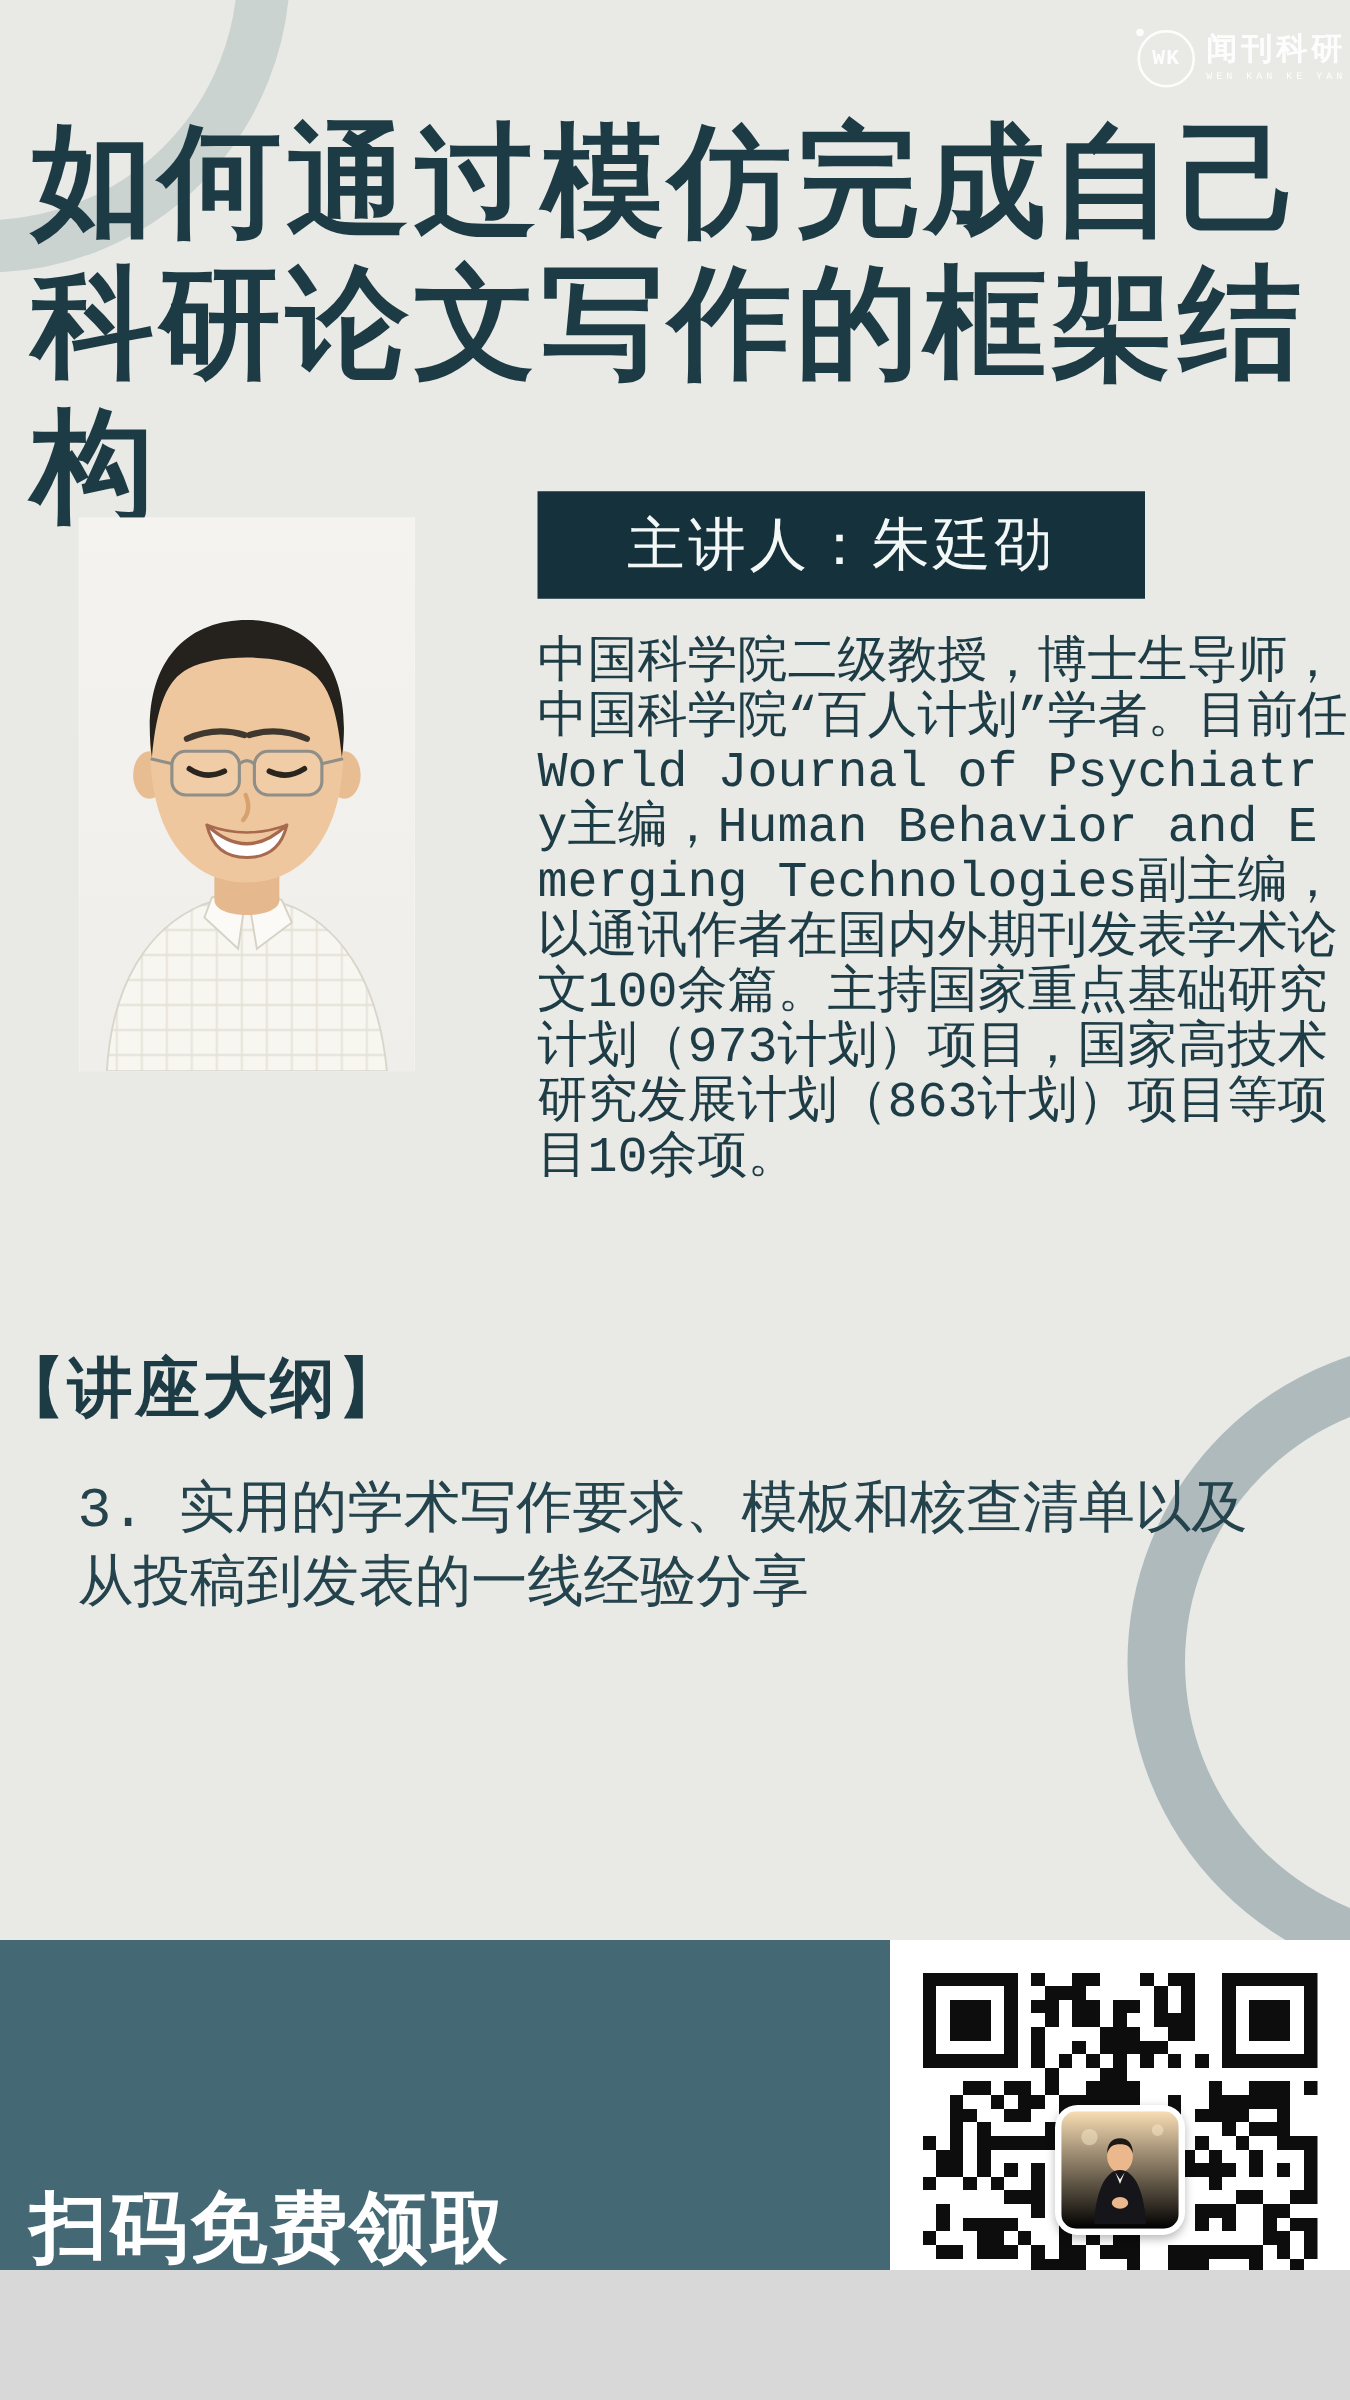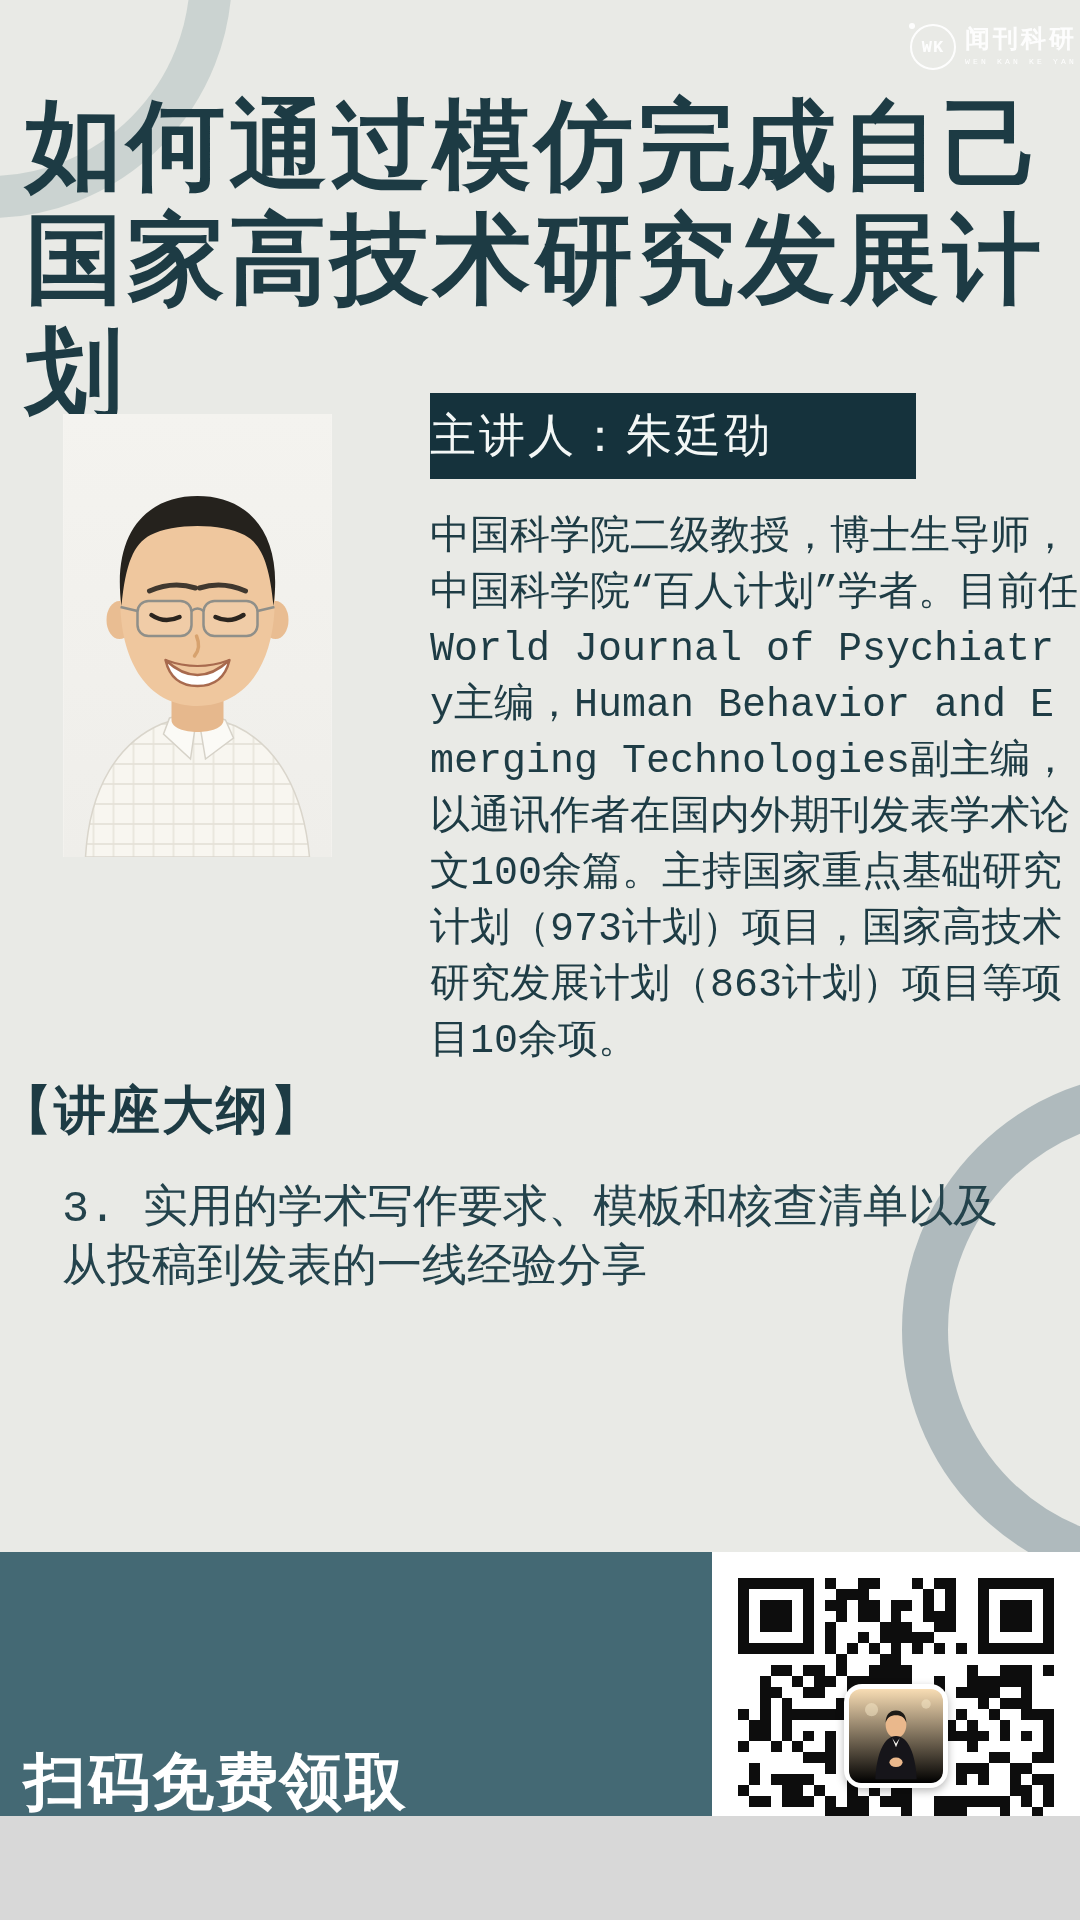--- a/index.html
+++ b/index.html
@@ -19,29 +19,29 @@
   .logo-name{font-size:25px;font-weight:700;letter-spacing:3px;line-height:26px;}
   .logo-sub{font-size:8px;letter-spacing:3.2px;margin-top:3px;}
 
   
   .title{position:absolute;left:25px;top:96px;width:1045px;color:#1d3b44;
     font-size:98px;line-height:114px;font-weight:900;letter-spacing:4px;}
 
   
   .banner{position:absolute;left:430px;top:393px;width:486px;height:86px;background:#15323c;
     color:#f3f7f6;font-size:46px;font-weight:500;letter-spacing:3px;
-    display:flex;align-items:center;}
+    display:flex;align-items:center;justify-content:center;}
 
   
   .photo{position:absolute;left:63px;top:414px;width:269px;height:443px;background:#f6f5f2;overflow:hidden;}
   .photo svg{display:block;width:100%;height:100%;}
 
   
   .bio{position:absolute;left:430px;top:510px;width:648px;color:#1e3c45;
-    font-size:40px;line-height:56px;font-weight:500;word-break:break-all;text-align:left;}
+    font-size:40px;line-height:44px;font-weight:500;word-break:break-all;text-align:left;}
 
   
   .outline-heading{position:absolute;left:0;top:1076px;width:1030px;text-align:left;
     color:#1d3b44;font-size:52px;font-weight:900;letter-spacing:2px;}
   .outline-list{position:absolute;left:62px;top:1180px;width:956px;color:#24434c;
     font-size:45px;line-height:59px;font-weight:500;word-break:break-all;}
 
   
   .band{position:absolute;left:0;top:1552px;width:1080px;height:368px;background:#446974;}
   .cta{position:absolute;left:24px;top:1740px;color:#ffffff;font-size:62px;font-weight:900;letter-spacing:2px;}
@@ -69,21 +69,21 @@
       <span>WK</span>
     </div>
     <div class="logo-text">
       <span class="logo-name">闻刊科研</span>
       <span class="logo-sub">WEN KAN KE YAN</span>
     </div>
   </div>
 
   <div class="title">
     <div>如何通过模仿完成自己</div>
-    <div>国家高技术研究发展计划</div>
+    <div>科研论文写作的框架结构</div>
   </div>
 
   <div class="banner">
     <span>主讲人：朱廷劭</span>
   </div>
 
   <div class="photo">
     <svg viewBox="0 0 268 443">
       <defs>
         <pattern id="plaid" patternUnits="userSpaceOnUse" width="20" height="20">

